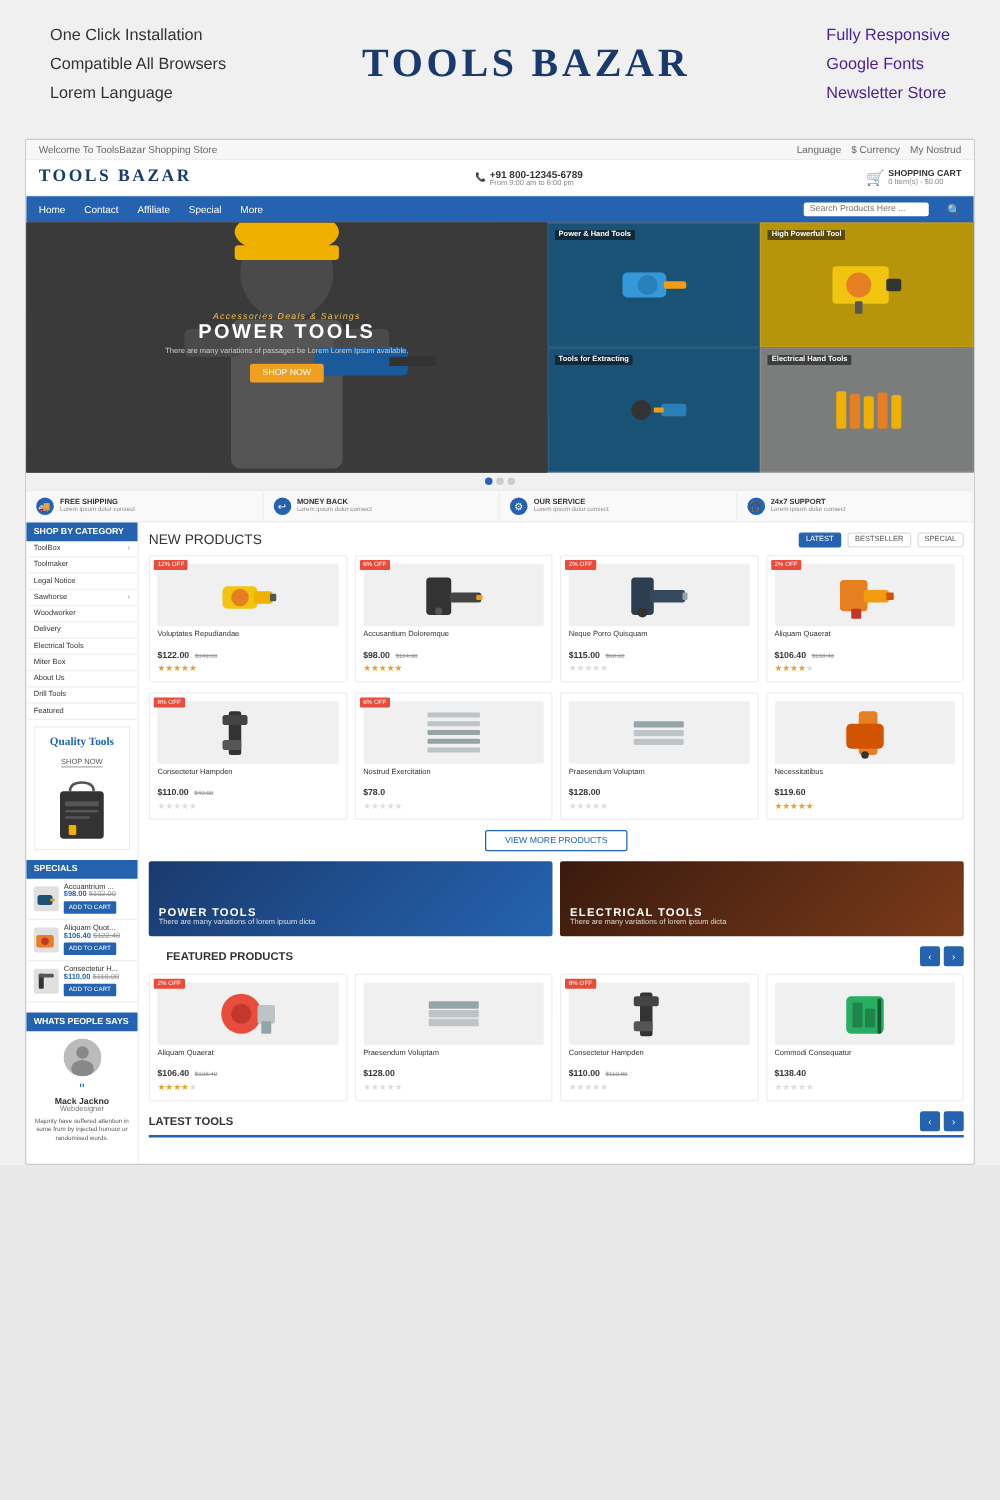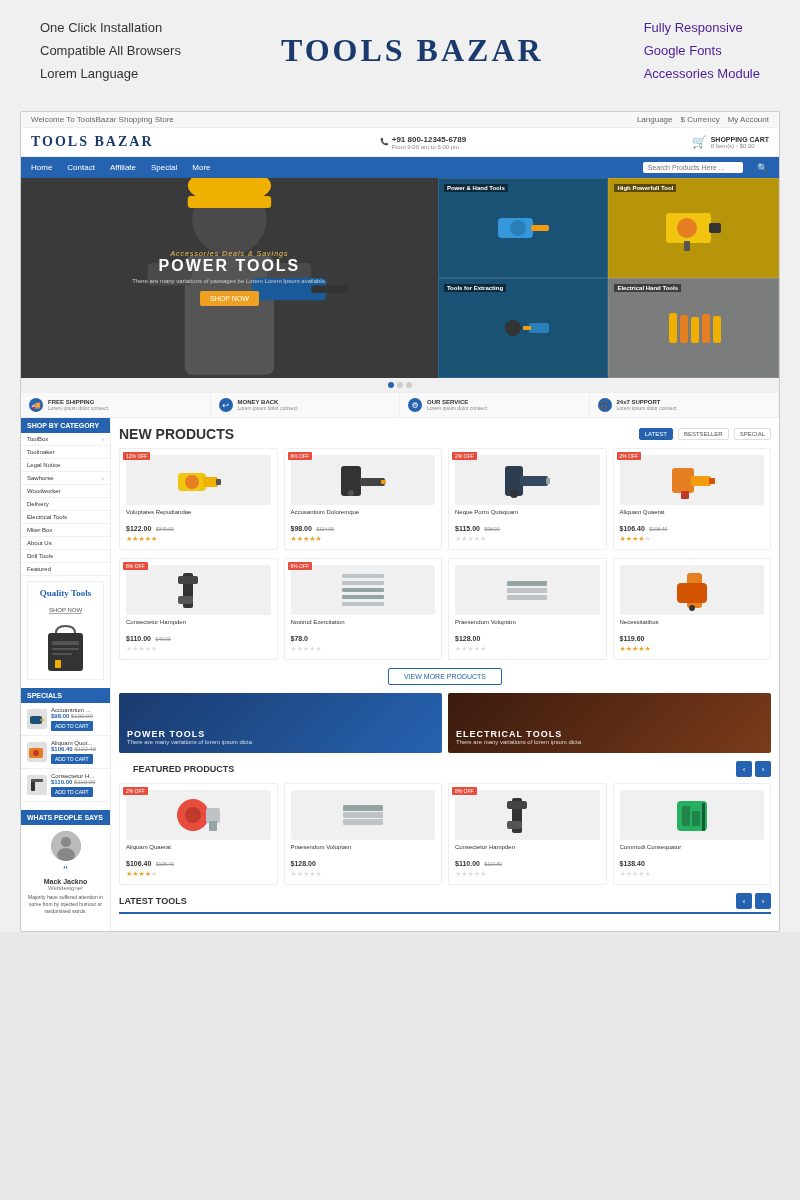--- a/index.html
+++ b/index.html
@@ -281,21 +281,21 @@
       min-width: 0;
     }
 
     
     .section-header {
       display: flex;
       align-items: center;
       justify-content: space-between;
       margin-bottom: 6px;
     }
-    .section-title { font-size: 14px; font-weight: bold; color: #333; text-transform: uppercase; }
+    .section-title { font-size: 11px; font-weight: normal; color: #333; text-transform: uppercase; }
     .section-tabs { display: flex; gap: 5px; }
     .section-tab {
       font-size: 6px;
       padding: 2px 5px;
       cursor: pointer;
       color: #555;
       border: 1px solid #ddd;
       border-radius: 2px;
     }
     .section-tab.active { background: #2563b0; color: #fff; border-color: #2563b0; }
@@ -412,32 +412,32 @@
   <div class="top-features">
     <div class="left-features">
       <span>One Click Installation</span>
       <span>Compatible All Browsers</span>
       <span>Lorem Language</span>
     </div>
     <div class="brand-title">TOOLS BAZAR</div>
     <div class="right-features">
       <span>Fully Responsive</span>
       <span>Google Fonts</span>
-      <span>Accessories Module</span>
+      <span>Newsletter Store</span>
     </div>
   </div>
 
   <div class="site-mockup">
 
     <div class="site-topbar">
       <span>Welcome To ToolsBazar Shopping Store</span>
       <div style="display:flex;gap:8px;">
         <span style="cursor:pointer;">Language</span>
         <span style="cursor:pointer;">$ Currency</span>
-        <span style="cursor:pointer;">My Account</span>
+        <span style="cursor:pointer;">My Nostrud</span>
       </div>
     </div>
 
     <div class="site-header">
       <div class="site-logo">TOOLS BAZAR</div>
       <div class="header-phone">
         <span style="color:#2563b0;">📞</span>
         <div>
           <div style="font-size:8px;font-weight:bold;">+91 800-12345-6789</div>
           <div style="font-size:6px;color:#888;">From 9:00 am to 6:00 pm</div>

